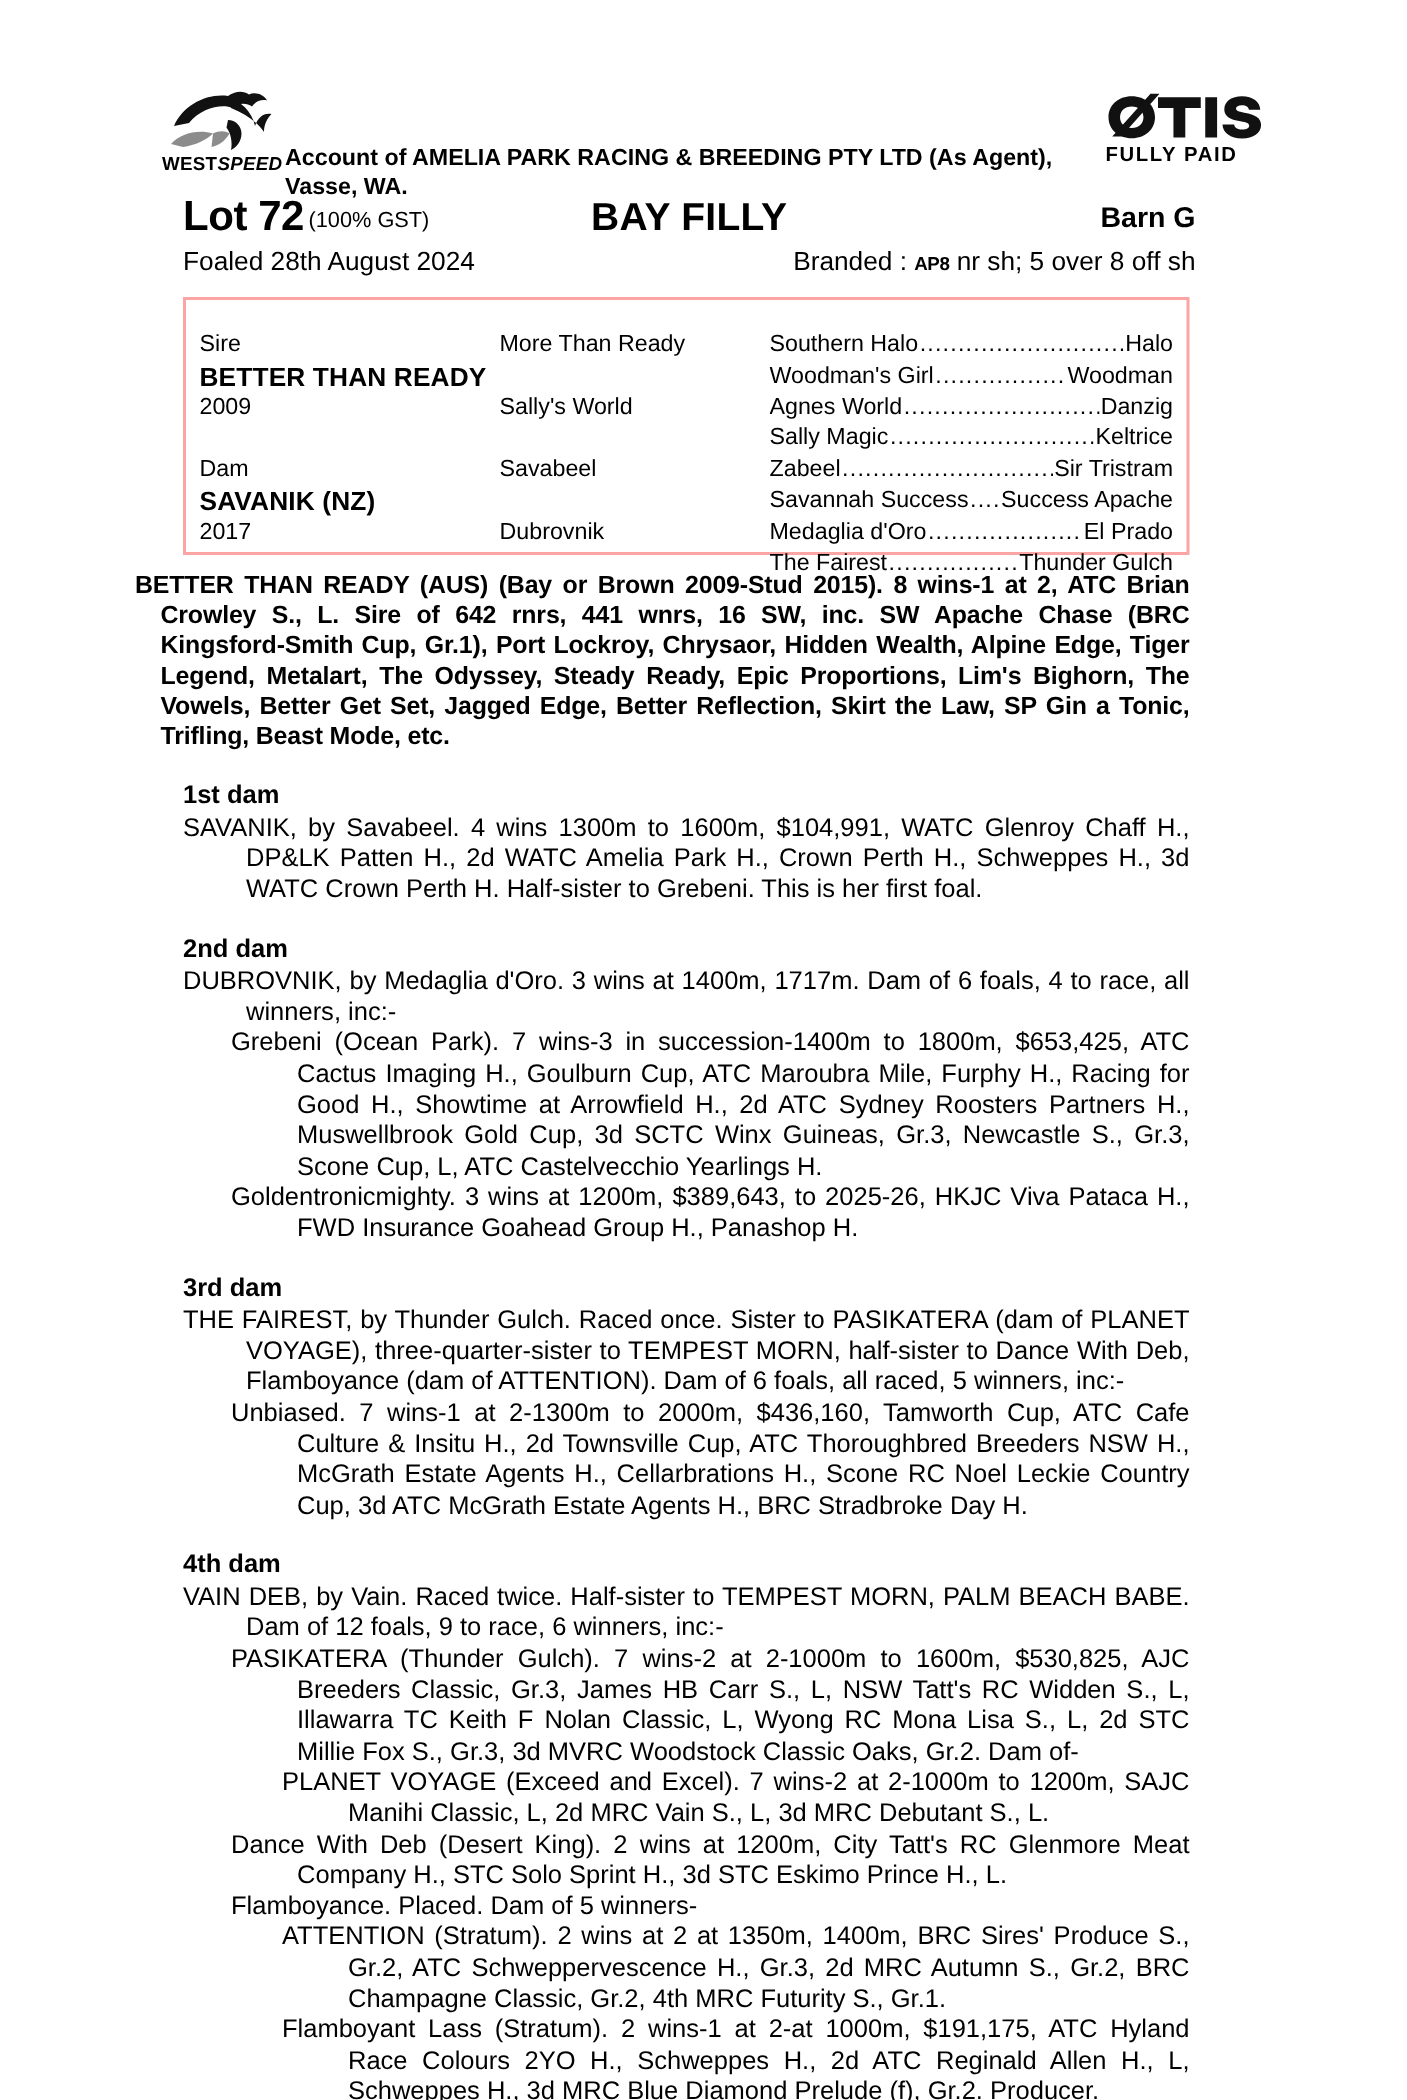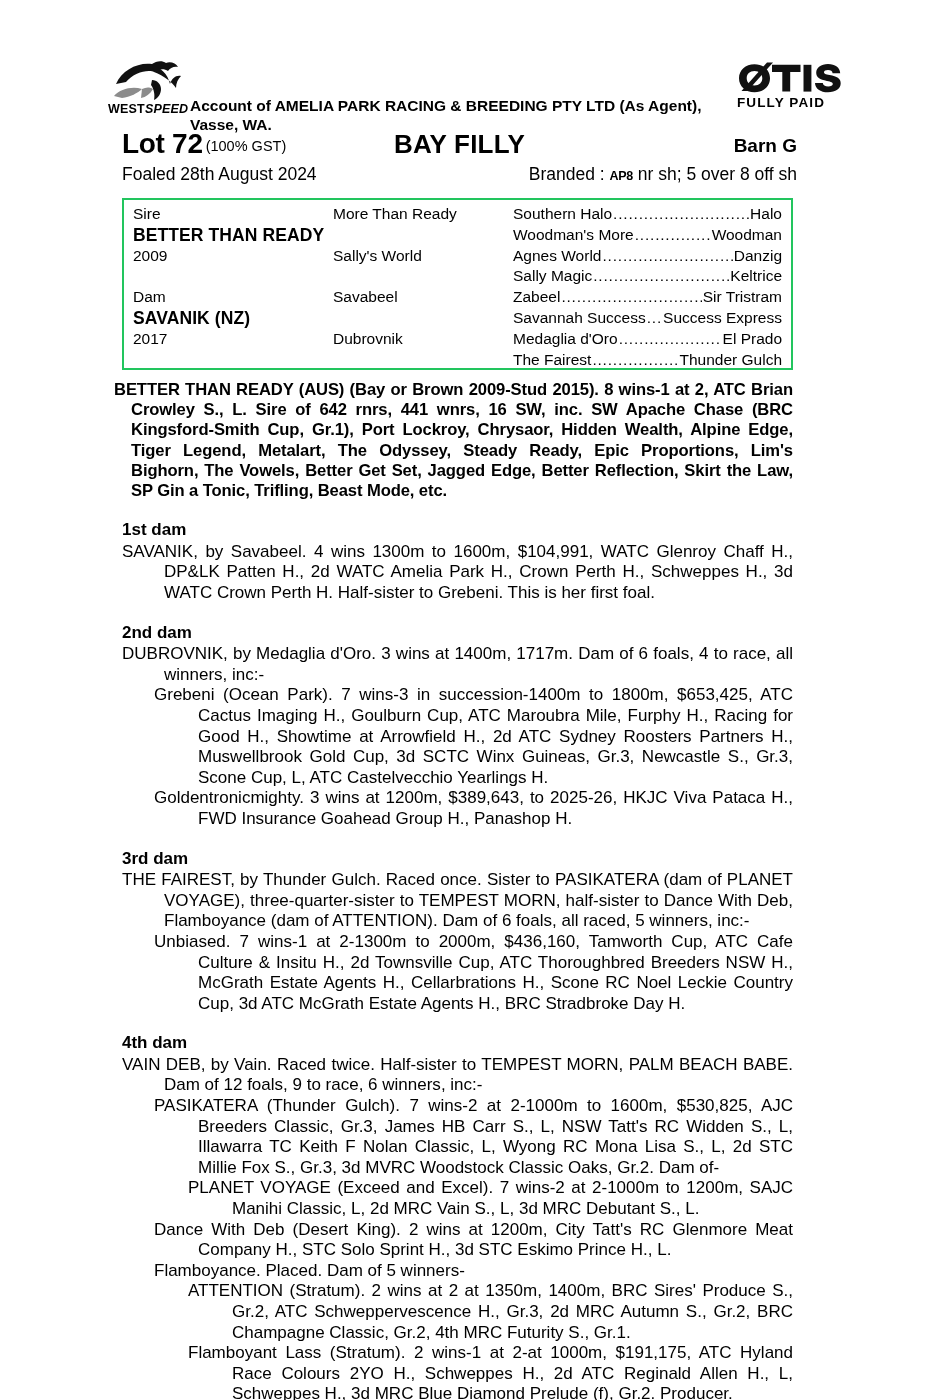--- a/index.html
+++ b/index.html
@@ -136,23 +136,23 @@
   .brandsym {
     font-family: "Liberation Sans", sans-serif;
     font-size: 12.5px;
     font-weight: bold;
     letter-spacing: -0.3px;
   }
 
   
   .ped {
     margin: 8px 122px 0 122px;
-    border: 2px solid #22c55e;
+    border: 2px solid #fca5a5;
     box-sizing: border-box;
-    padding: 4px 0 5px 0;
+    padding: 20px 0 5px 0;
     height: 172px;
   }
   .ped table {
     width: 100%;
     border-collapse: collapse;
     font-size: 15.5px;
     line-height: 20.8px;
     table-layout: fixed;
   }
   .ped td {
@@ -179,21 +179,21 @@
     flex: 1 1 auto;
     overflow: hidden;
     white-space: nowrap;
     letter-spacing: 0.8px;
     margin: 0 1px;
   }
   .dotline .dl-r { flex: 0 0 auto; }
 
   
   .sirebox {
-    margin: 10px 122px 0 114px;
+    margin: 10px 122px 0 90px;
     font-size: 16.6px;
     font-weight: bold;
     line-height: 20.2px;
     text-align: justify;
     letter-spacing: -0.1px;
   }
   .sirebox .ind { padding-left: 17px; text-indent: -17px; }
 
   
   .dams {
@@ -289,21 +289,21 @@
                 <span class="dl-d">..................................................</span>
                 <span class="dl-r">Halo</span>
               </span>
           </td>
         </tr>
         <tr>
           <td class="c1 big">BETTER THAN READY</td>
           <td class="c2"></td>
           <td class="c3">
             <span class="dotline">
-                <span class="dl-l">Woodman's More</span>
+                <span class="dl-l">Woodman's Girl</span>
                 <span class="dl-d">..................................................</span>
                 <span class="dl-r">Woodman</span>
               </span>
           </td>
         </tr>
         <tr>
           <td class="c1">2009</td>
           <td class="c2">Sally's World</td>
           <td class="c3">
             <span class="dotline">
@@ -335,21 +335,21 @@
               </span>
           </td>
         </tr>
         <tr>
           <td class="c1 big">SAVANIK (NZ)</td>
           <td class="c2"></td>
           <td class="c3">
             <span class="dotline">
                 <span class="dl-l">Savannah Success</span>
                 <span class="dl-d">..................................................</span>
-                <span class="dl-r">Success Express</span>
+                <span class="dl-r">Success Apache</span>
               </span>
           </td>
         </tr>
         <tr>
           <td class="c1">2017</td>
           <td class="c2">Dubrovnik</td>
           <td class="c3">
             <span class="dotline">
                 <span class="dl-l">Medaglia d'Oro</span>
                 <span class="dl-d">..................................................</span>

